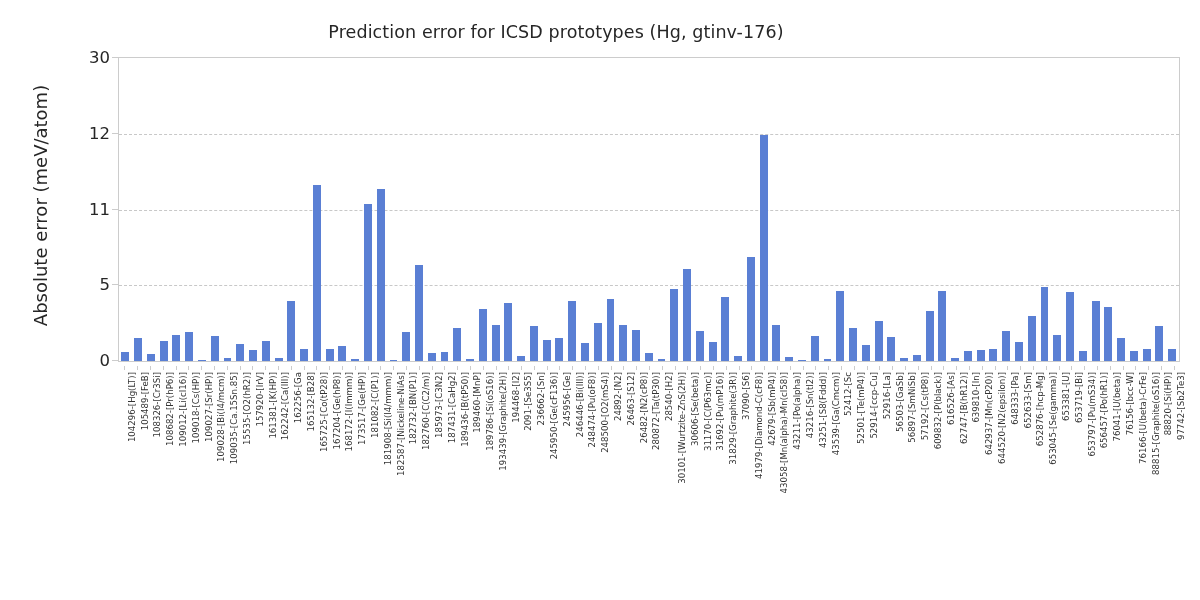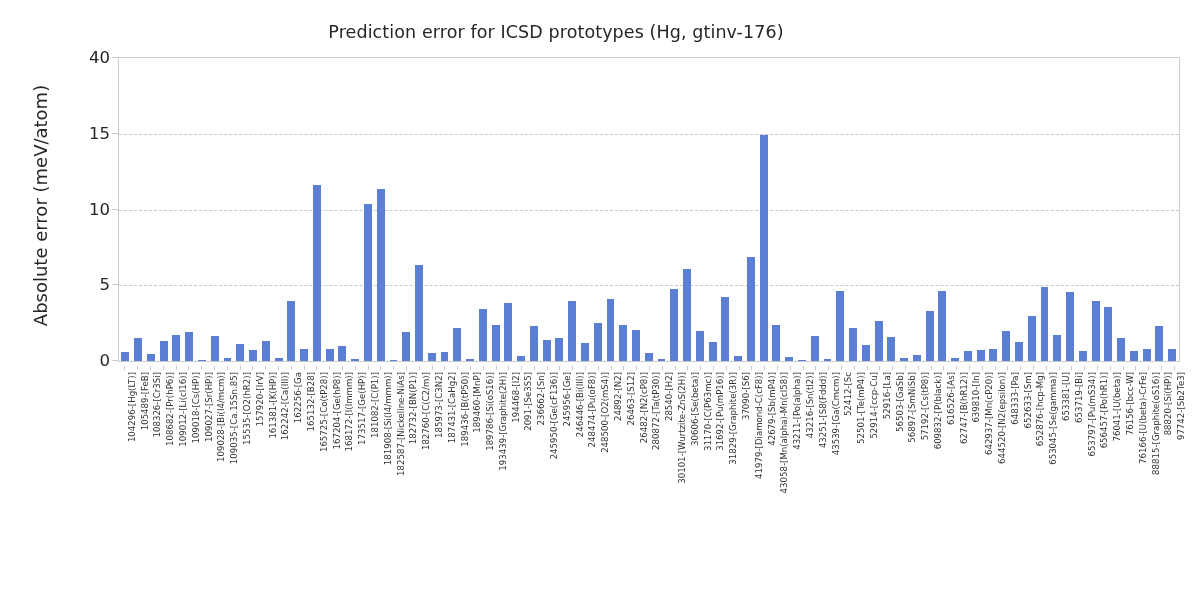--- a/index.html
+++ b/index.html
@@ -424,25 +424,25 @@
           <div class="bar" title="97742-[Sb2Te3]: 0.8" style="height: 12.12px; background: rgb(90, 127, 212);"></div>
         </div>
       </div>
   </div>
 
   <div id="yaxis">
       <div class="ytick" style="top: 360px;">0</div>
       <div class="ytick-mark" style="top: 360px;"></div>
       <div class="ytick" style="top: 284.25px;">5</div>
       <div class="ytick-mark" style="top: 284.25px;"></div>
-      <div class="ytick" style="top: 208.5px;">10</div>
+      <div class="ytick" style="top: 208.5px;">11</div>
       <div class="ytick-mark" style="top: 208.5px;"></div>
-      <div class="ytick" style="top: 132.75px;">15</div>
+      <div class="ytick" style="top: 132.75px;">12</div>
       <div class="ytick-mark" style="top: 132.75px;"></div>
-      <div class="ytick" style="top: 57px;">40</div>
+      <div class="ytick" style="top: 57px;">30</div>
       <div class="ytick-mark" style="top: 57px;"></div>
     </div>
   <div id="xticks">
       <div class="xtick-slot">
         <div class="xtick-mark"></div>
         <div class="xtick-label">104296-[Hg(LT)]</div>
       </div>
       <div class="xtick-slot">
         <div class="xtick-mark"></div>
         <div class="xtick-label">105489-[FeB]</div>

